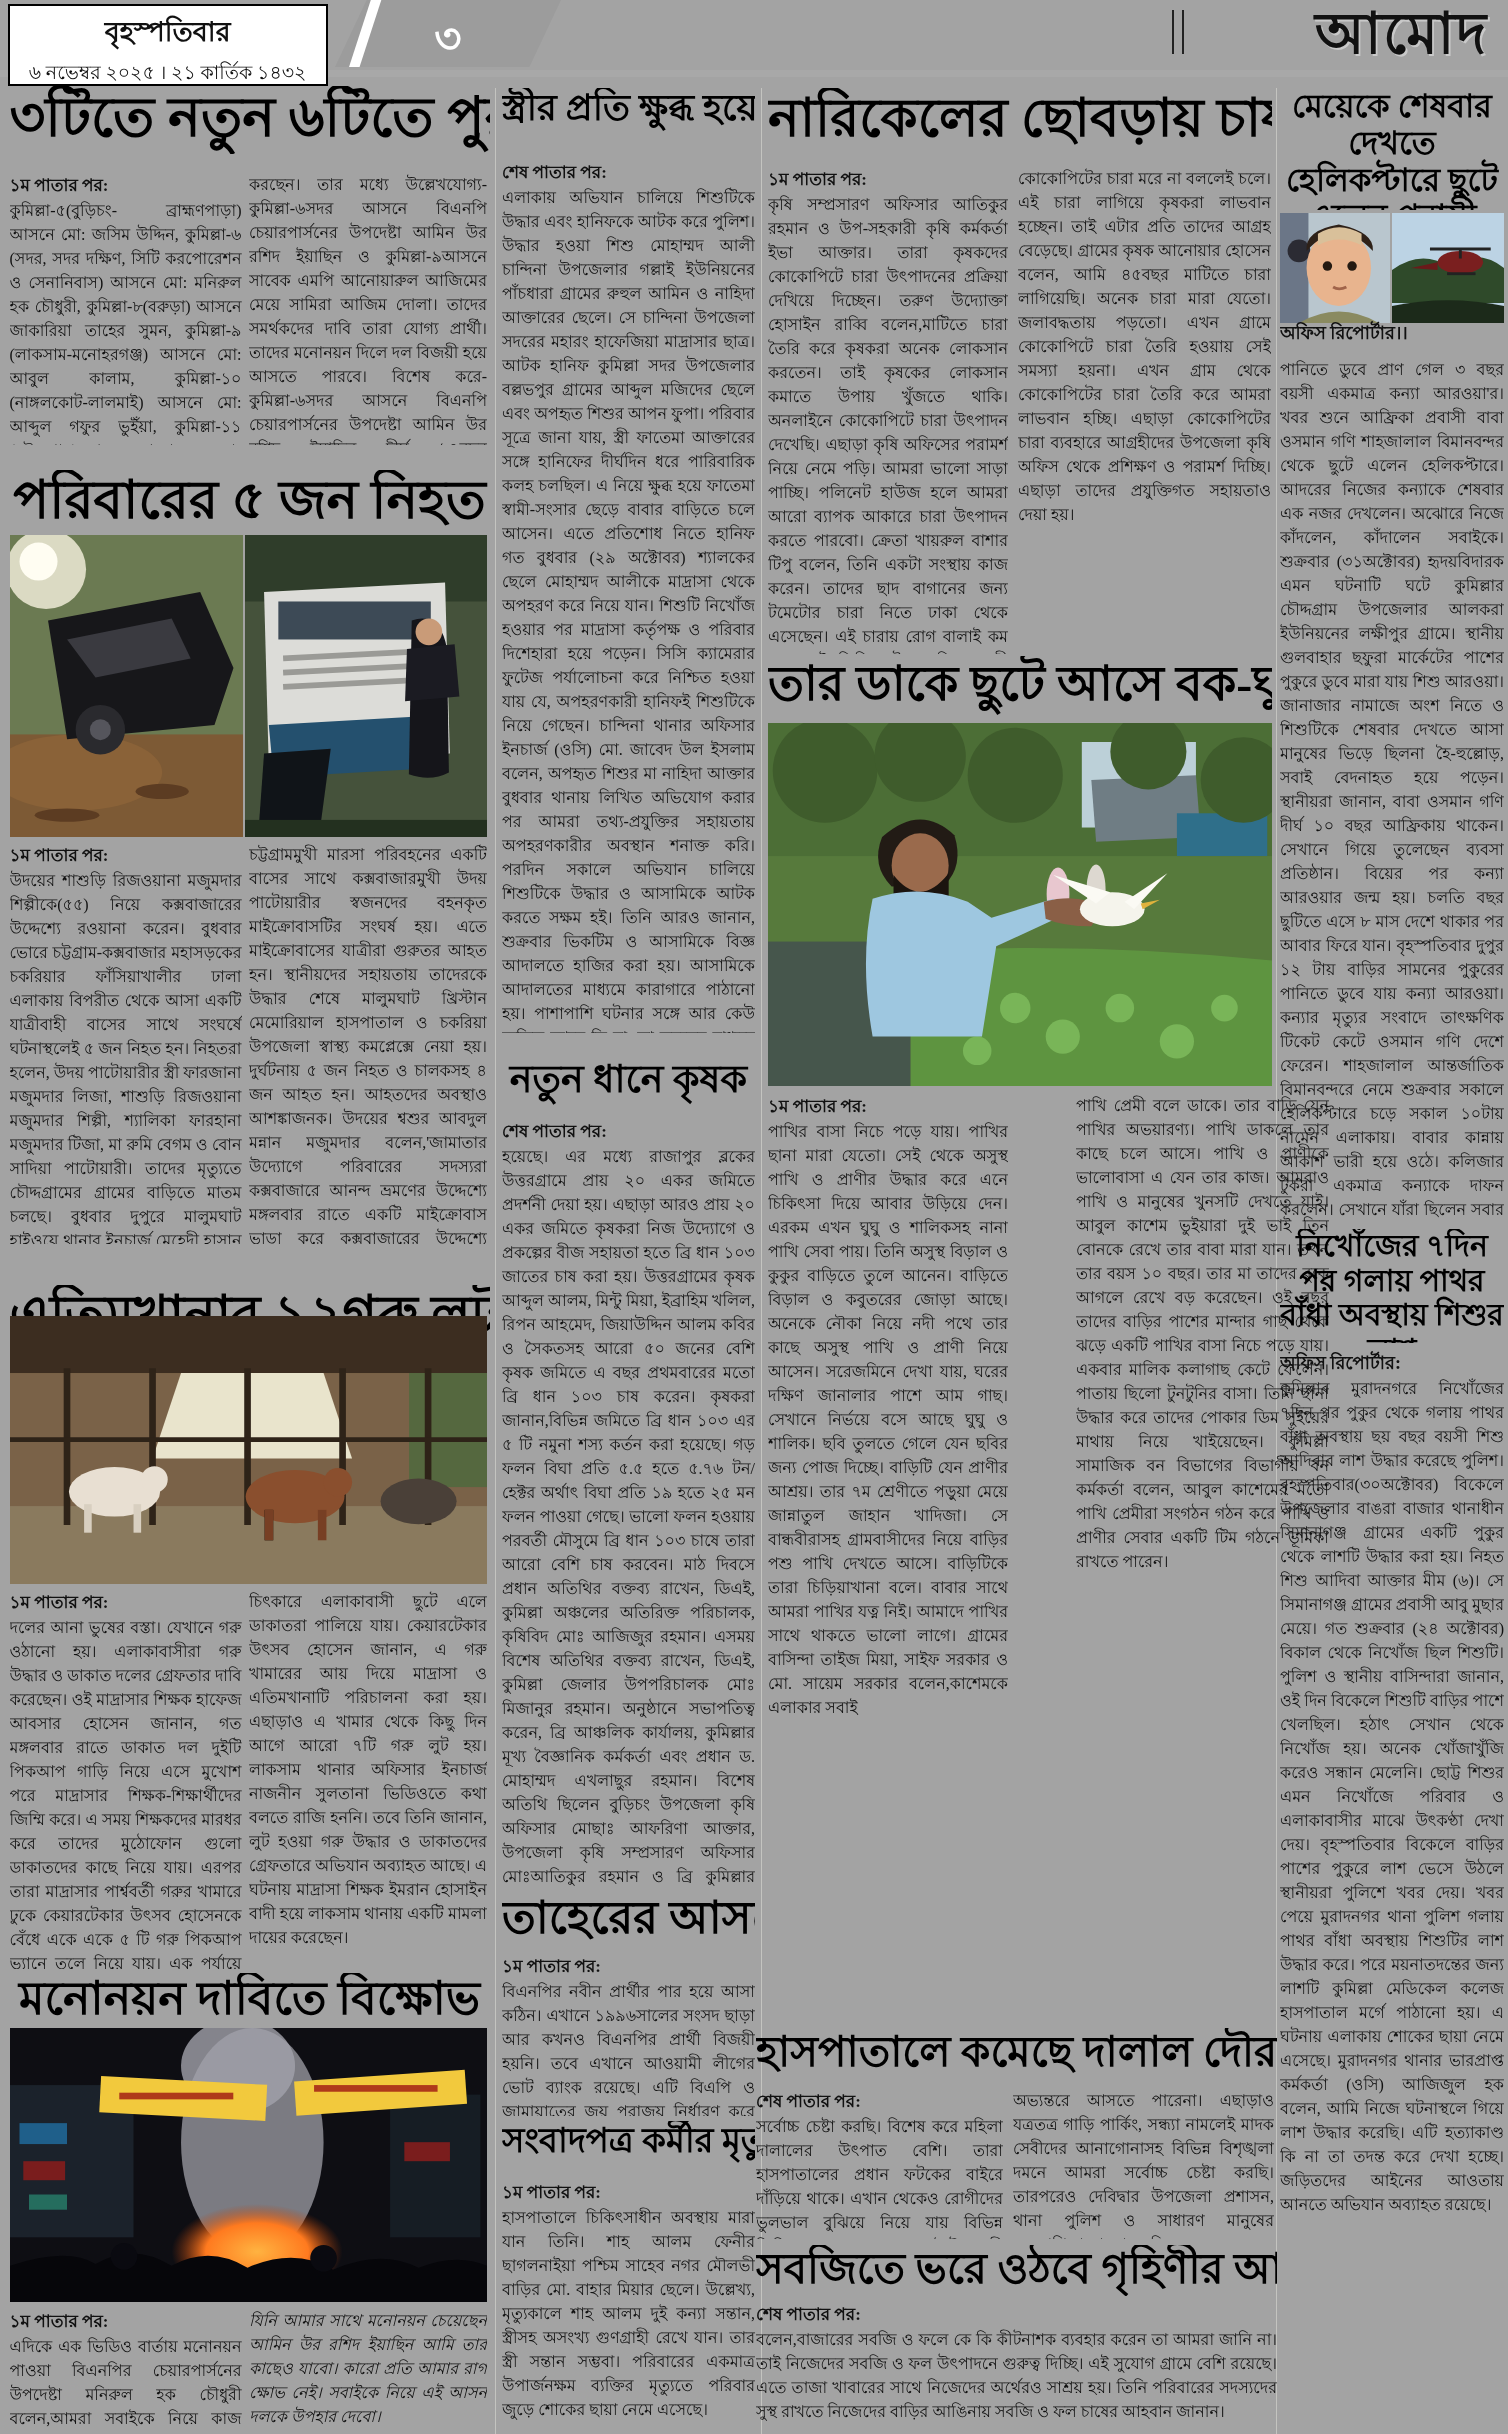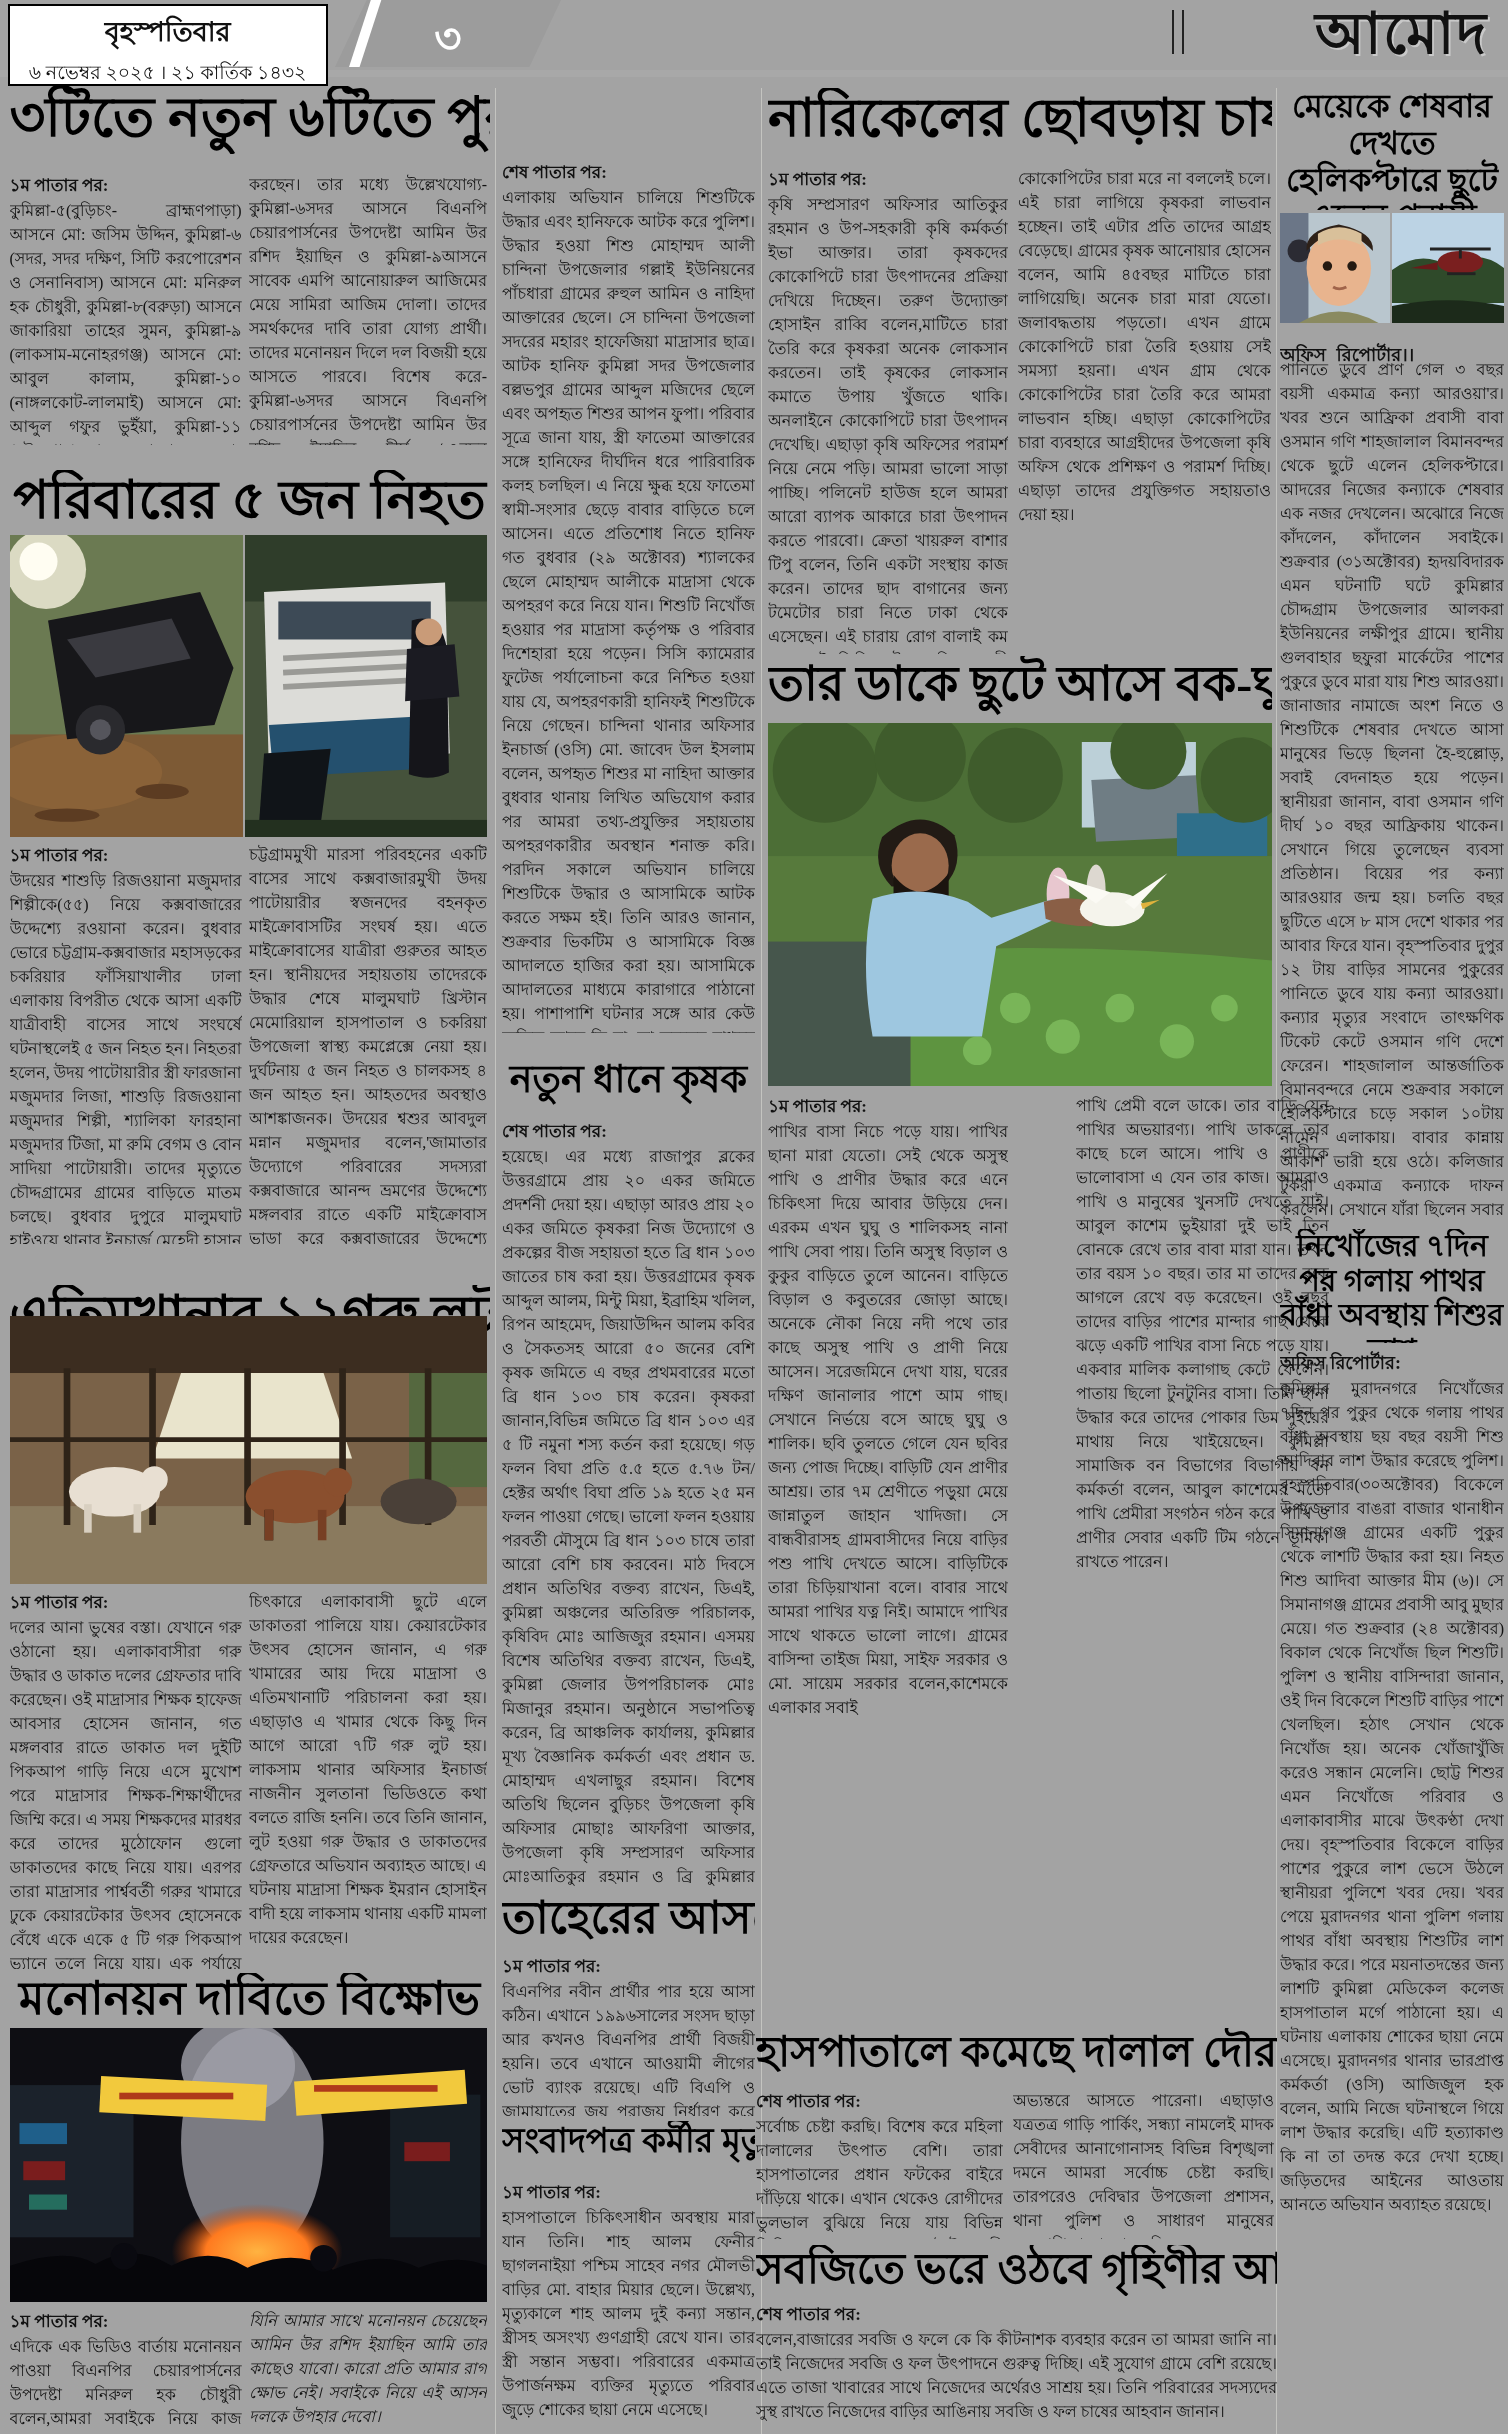--- a/index.html
+++ b/index.html
@@ -179,20 +179,21 @@
   </div>
 
   <div class="col" style="left:9.5px;top:2309px;width:232px;height:120px;">
     <span class="kicker">১ম পাতার পর:</span><br>
     <span>এদিকে এক ভিডিও বার্তায় মনোনয়ন পাওয়া বিএনপির চেয়ারপার্সনের উপদেষ্টা মনিরুল হক চৌধুরী বলেন,আমরা সবাইকে নিয়ে কাজ করবো।</span>
   </div>
   <div class="col" style="left:249px;top:2309px;width:238px;height:120px;font-style:italic;">
     <span>যিনি আমার সাথে মনোনয়ন চেয়েছেন আমিন উর রশিদ ইয়াছিন আমি তার কাছেও যাবো। কারো প্রতি আমার রাগ ক্ষোভ নেই। সবাইকে নিয়ে এই আসন দলকে উপহার দেবো।</span>
   </div>
 
+  <div class="headline" style="left:502px;top:88px;width:253px;height:61px;font-size:36px;">স্ত্রীর প্রতি ক্ষুব্ধ হয়ে</div>
   <div class="col" style="left:502px;top:160px;width:253px;height:873px;">
     <span class="kicker">শেষ পাতার পর:</span><br>
     <span>এলাকায় অভিযান চালিয়ে শিশুটিকে উদ্ধার এবং হানিফকে আটক করে পুলিশ। উদ্ধার হওয়া শিশু মোহাম্মদ আলী চান্দিনা উপজেলার গল্লাই ইউনিয়নের পাঁচধারা গ্রামের রুহুল আমিন ও নাহিদা আক্তারের ছেলে। সে চান্দিনা উপজেলা সদরের মহারং হাফেজিয়া মাদ্রাসার ছাত্র। আটক হানিফ কুমিল্লা সদর উপজেলার বল্লভপুর গ্রামের আব্দুল মজিদের ছেলে এবং অপহৃত শিশুর আপন ফুপা। পরিবার সূত্রে জানা যায়, স্ত্রী ফাতেমা আক্তারের সঙ্গে হানিফের দীর্ঘদিন ধরে পারিবারিক কলহ চলছিল। এ নিয়ে ক্ষুব্ধ হয়ে ফাতেমা স্বামী-সংসার ছেড়ে বাবার বাড়িতে চলে আসেন। এতে প্রতিশোধ নিতে হানিফ গত বুধবার (২৯ অক্টোবর) শ্যালকের ছেলে মোহাম্মদ আলীকে মাদ্রাসা থেকে অপহরণ করে নিয়ে যান। শিশুটি নিখোঁজ হওয়ার পর মাদ্রাসা কর্তৃপক্ষ ও পরিবার দিশেহারা হয়ে পড়েন। সিসি ক্যামেরার ফুটেজ পর্যালোচনা করে নিশ্চিত হওয়া যায় যে, অপহরণকারী হানিফই শিশুটিকে নিয়ে গেছেন। চান্দিনা থানার অফিসার ইনচার্জ (ওসি) মো. জাবেদ উল ইসলাম বলেন, অপহৃত শিশুর মা নাহিদা আক্তার বুধবার থানায় লিখিত অভিযোগ করার পর আমরা তথ্য-প্রযুক্তির সহায়তায় অপহরণকারীর অবস্থান শনাক্ত করি। পরদিন সকালে অভিযান চালিয়ে শিশুটিকে উদ্ধার ও আসামিকে আটক করতে সক্ষম হই। তিনি আরও জানান, শুক্রবার ভিকটিম ও আসামিকে বিজ্ঞ আদালতে হাজির করা হয়। আসামিকে আদালতের মাধ্যমে কারাগারে পাঠানো হয়। পাশাপাশি ঘটনার সঙ্গে আর কেউ জড়িত আছে কি না, তা তদন্তের মাধ্যমে বের করা হবে।</span>
   </div>
 
   <div class="headline" style="left:502px;top:1058px;width:253px;height:51px;font-size:38px;">নতুন ধানে কৃষক</div>
   <div class="col" style="left:502px;top:1119px;width:253px;height:768px;">
     <span class="kicker">শেষ পাতার পর:</span><br>
     <span>হয়েছে। এর মধ্যে রাজাপুর ব্লকের উত্তরগ্রামে প্রায় ২০ একর জমিতে প্রদর্শনী দেয়া হয়। এছাড়া আরও প্রায় ২০ একর জমিতে কৃষকরা নিজ উদ্যোগে ও প্রকল্পের বীজ সহায়তা হতে ব্রি ধান ১০৩ জাতের চাষ করা হয়। উত্তরগ্রামের কৃষক আব্দুল আলম, মিন্টু মিয়া, ইব্রাহিম খলিল, রিপন আহমেদ, জিয়াউদ্দিন আলম কবির ও সৈকতসহ আরো ৫০ জনের বেশি কৃষক জমিতে এ বছর প্রথমবারের মতো ব্রি ধান ১০৩ চাষ করেন। কৃষকরা জানান,বিভিন্ন জমিতে ব্রি ধান ১০৩ এর ৫ টি নমুনা শস্য কর্তন করা হয়েছে। গড় ফলন বিঘা প্রতি ৫.৫ হতে ৫.৭৬ টন/হেক্টর অর্থাৎ বিঘা প্রতি ১৯ হতে ২৫ মন ফলন পাওয়া গেছে। ভালো ফলন হওয়ায় পরবর্তী মৌসুমে ব্রি ধান ১০৩ চাষে তারা আরো বেশি চাষ করবেন। মাঠ দিবসে প্রধান অতিথির বক্তব্য রাখেন, ডিএই, কুমিল্লা অঞ্চলের অতিরিক্ত পরিচালক, কৃষিবিদ মোঃ আজিজুর রহমান। এসময় বিশেষ অতিথির বক্তব্য রাখেন, ডিএই, কুমিল্লা জেলার উপপরিচালক মোঃ মিজানুর রহমান। অনুষ্ঠানে সভাপতিত্ব করেন, ব্রি আঞ্চলিক কার্যালয়, কুমিল্লার মূখ্য বৈজ্ঞানিক কর্মকর্তা এবং প্রধান ড. মোহাম্মদ এখলাছুর রহমান। বিশেষ অতিথি ছিলেন বুড়িচং উপজেলা কৃষি অফিসার মোছাঃ আফরিণা আক্তার, উপজেলা কৃষি সম্প্রসারণ অফিসার মোঃআতিকুর রহমান ও ব্রি কুমিল্লার এসও বিজয়া সাহা। অনুষ্ঠানটি সঞ্চালনা করেন, ব্রি কুমিল্লার এসএসও মোঃ মামুনুর রশিদ।</span>
   </div>
@@ -303,21 +304,21 @@
       <path d="M0 60 Q30 38 60 56 Q90 36 118 58 L118 95 L0 95 Z" fill="#2f4a2a"></path>
       <ellipse cx="72" cy="52" rx="24" ry="12" fill="#7a1f1f"></ellipse>
       <path d="M48 52 L20 58 L48 60 Z" fill="#6a1a1a"></path>
       <line x1="40" y1="38" x2="104" y2="38" stroke="#222" stroke-width="3"></line>
       <line x1="72" y1="38" x2="72" y2="48" stroke="#222" stroke-width="3"></line>
       <line x1="58" y1="64" x2="88" y2="64" stroke="#222" stroke-width="3"></line>
       <path d="M0 116 L0 98 Q59 86 118 98 L118 116 Z" fill="#1c2a1a"></path>
     </svg>
   </div>
 
-  <div class="byline" style="left:1280px;top:341px;width:224px;font-family:Liberation Mono, monospace;">অফিস রিপোর্টার।।</div>
+  <div class="byline" style="left:1280px;top:319px;width:224px;">অফিস রিপোর্টার।।</div>
   <div class="col" style="left:1280px;top:358px;width:224px;height:864px;">
     <span>পানিতে ডুবে প্রাণ গেল ৩ বছর বয়সী একমাত্র কন্যা আরওয়া'র। খবর শুনে আফ্রিকা প্রবাসী বাবা ওসমান গণি শাহজালাল বিমানবন্দর থেকে ছুটে এলেন হেলিকপ্টারে। আদরের নিজের কন্যাকে শেষবার এক নজর দেখলেন। অঝোরে নিজে কাঁদলেন, কাঁদালেন সবাইকে। শুক্রবার (৩১অক্টোবর) হৃদয়বিদারক এমন ঘটনাটি ঘটে কুমিল্লার চৌদ্দগ্রাম উপজেলার আলকরা ইউনিয়নের লক্ষীপুর গ্রামে। স্থানীয় গুলবাহার ছফুরা মার্কেটের পাশের পুকুরে ডুবে মারা যায় শিশু আরওয়া। জানাজার নামাজে অংশ নিতে ও শিশুটিকে শেষবার দেখতে আসা মানুষের ভিড়ে ছিলনা হৈ-হুল্লোড়, সবাই বেদনাহত হয়ে পড়েন। স্থানীয়রা জানান, বাবা ওসমান গণি দীর্ঘ ১০ বছর আফ্রিকায় থাকেন। সেখানে গিয়ে তুলেছেন ব্যবসা প্রতিষ্ঠান। বিয়ের পর কন্যা আরওয়ার জন্ম হয়। চলতি বছর ছুটিতে এসে ৮ মাস দেশে থাকার পর আবার ফিরে যান। বৃহস্পতিবার দুপুর ১২ টায় বাড়ির সামনের পুকুরের পানিতে ডুবে যায় কন্যা আরওয়া। কন্যার মৃত্যুর সংবাদে তাৎক্ষণিক টিকেট কেটে ওসমান গণি দেশে ফেরেন। শাহজালাল আন্তর্জাতিক বিমানবন্দরে নেমে শুক্রবার সকালে হেলিকপ্টারে চড়ে সকাল ১০টায় নামেন এলাকায়। বাবার কান্নায় আকাশ ভারী হয়ে ওঠে। কলিজার টুকরা একমাত্র কন্যাকে দাফন করলেন। সেখানে যাঁরা ছিলেন সবার চোখ ভিজে যায়। আমরা বৃহস্পতিবার দুপুর ১২ টায় বাদলকে জানালে পরদিন সকালেই সে এসে হাজির হন।</span>
   </div>
 
   <div class="headline wrap" style="left:1280px;top:1229px;width:224px;height:114px;font-size:30px;">নিখোঁজের ৭দিন পর গলায় পাথর বাঁধা অবস্থায় শিশুর লাশ</div>
   <div class="byline" style="left:1280px;top:1349px;width:224px;">অফিস রিপোর্টার:</div>
   <div class="col" style="left:1280px;top:1377px;width:224px;height:1054px;">
     <span>কুমিল্লার মুরাদনগরে নিখোঁজের ৭দিন পর পুকুর থেকে গলায় পাথর বাঁধা অবস্থায় ছয় বছর বয়সী শিশু আদিবার লাশ উদ্ধার করেছে পুলিশ। বৃহস্পতিবার(৩০অক্টোবর) বিকেলে উপজেলার বাঙরা বাজার থানাধীন সিমানাগঞ্জ গ্রামের একটি পুকুর থেকে লাশটি উদ্ধার করা হয়। নিহত শিশু আদিবা আক্তার মীম (৬)। সে সিমানাগঞ্জ গ্রামের প্রবাসী আবু মুছার মেয়ে। গত শুক্রবার (২৪ অক্টোবর) বিকাল থেকে নিখোঁজ ছিল শিশুটি। পুলিশ ও স্থানীয় বাসিন্দারা জানান, ওই দিন বিকেলে শিশুটি বাড়ির পাশে খেলছিল। হঠাৎ সেখান থেকে নিখোঁজ হয়। অনেক খোঁজাখুঁজি করেও সন্ধান মেলেনি। ছোট্ট শিশুর এমন নিখোঁজে পরিবার ও এলাকাবাসীর মাঝে উৎকণ্ঠা দেখা দেয়। বৃহস্পতিবার বিকেলে বাড়ির পাশের পুকুরে লাশ ভেসে উঠলে স্থানীয়রা পুলিশে খবর দেয়। খবর পেয়ে মুরাদনগর থানা পুলিশ গলায় পাথর বাঁধা অবস্থায় শিশুটির লাশ উদ্ধার করে। পরে ময়নাতদন্তের জন্য লাশটি কুমিল্লা মেডিকেল কলেজ হাসপাতাল মর্গে পাঠানো হয়। এ ঘটনায় এলাকায় শোকের ছায়া নেমে এসেছে। মুরাদনগর থানার ভারপ্রাপ্ত কর্মকর্তা (ওসি) আজিজুল হক বলেন, আমি নিজে ঘটনাস্থলে গিয়ে লাশ উদ্ধার করেছি। এটি হত্যাকাণ্ড কি না তা তদন্ত করে দেখা হচ্ছে। জড়িতদের আইনের আওতায় আনতে অভিযান অব্যাহত রয়েছে।</span>
   </div>
 

